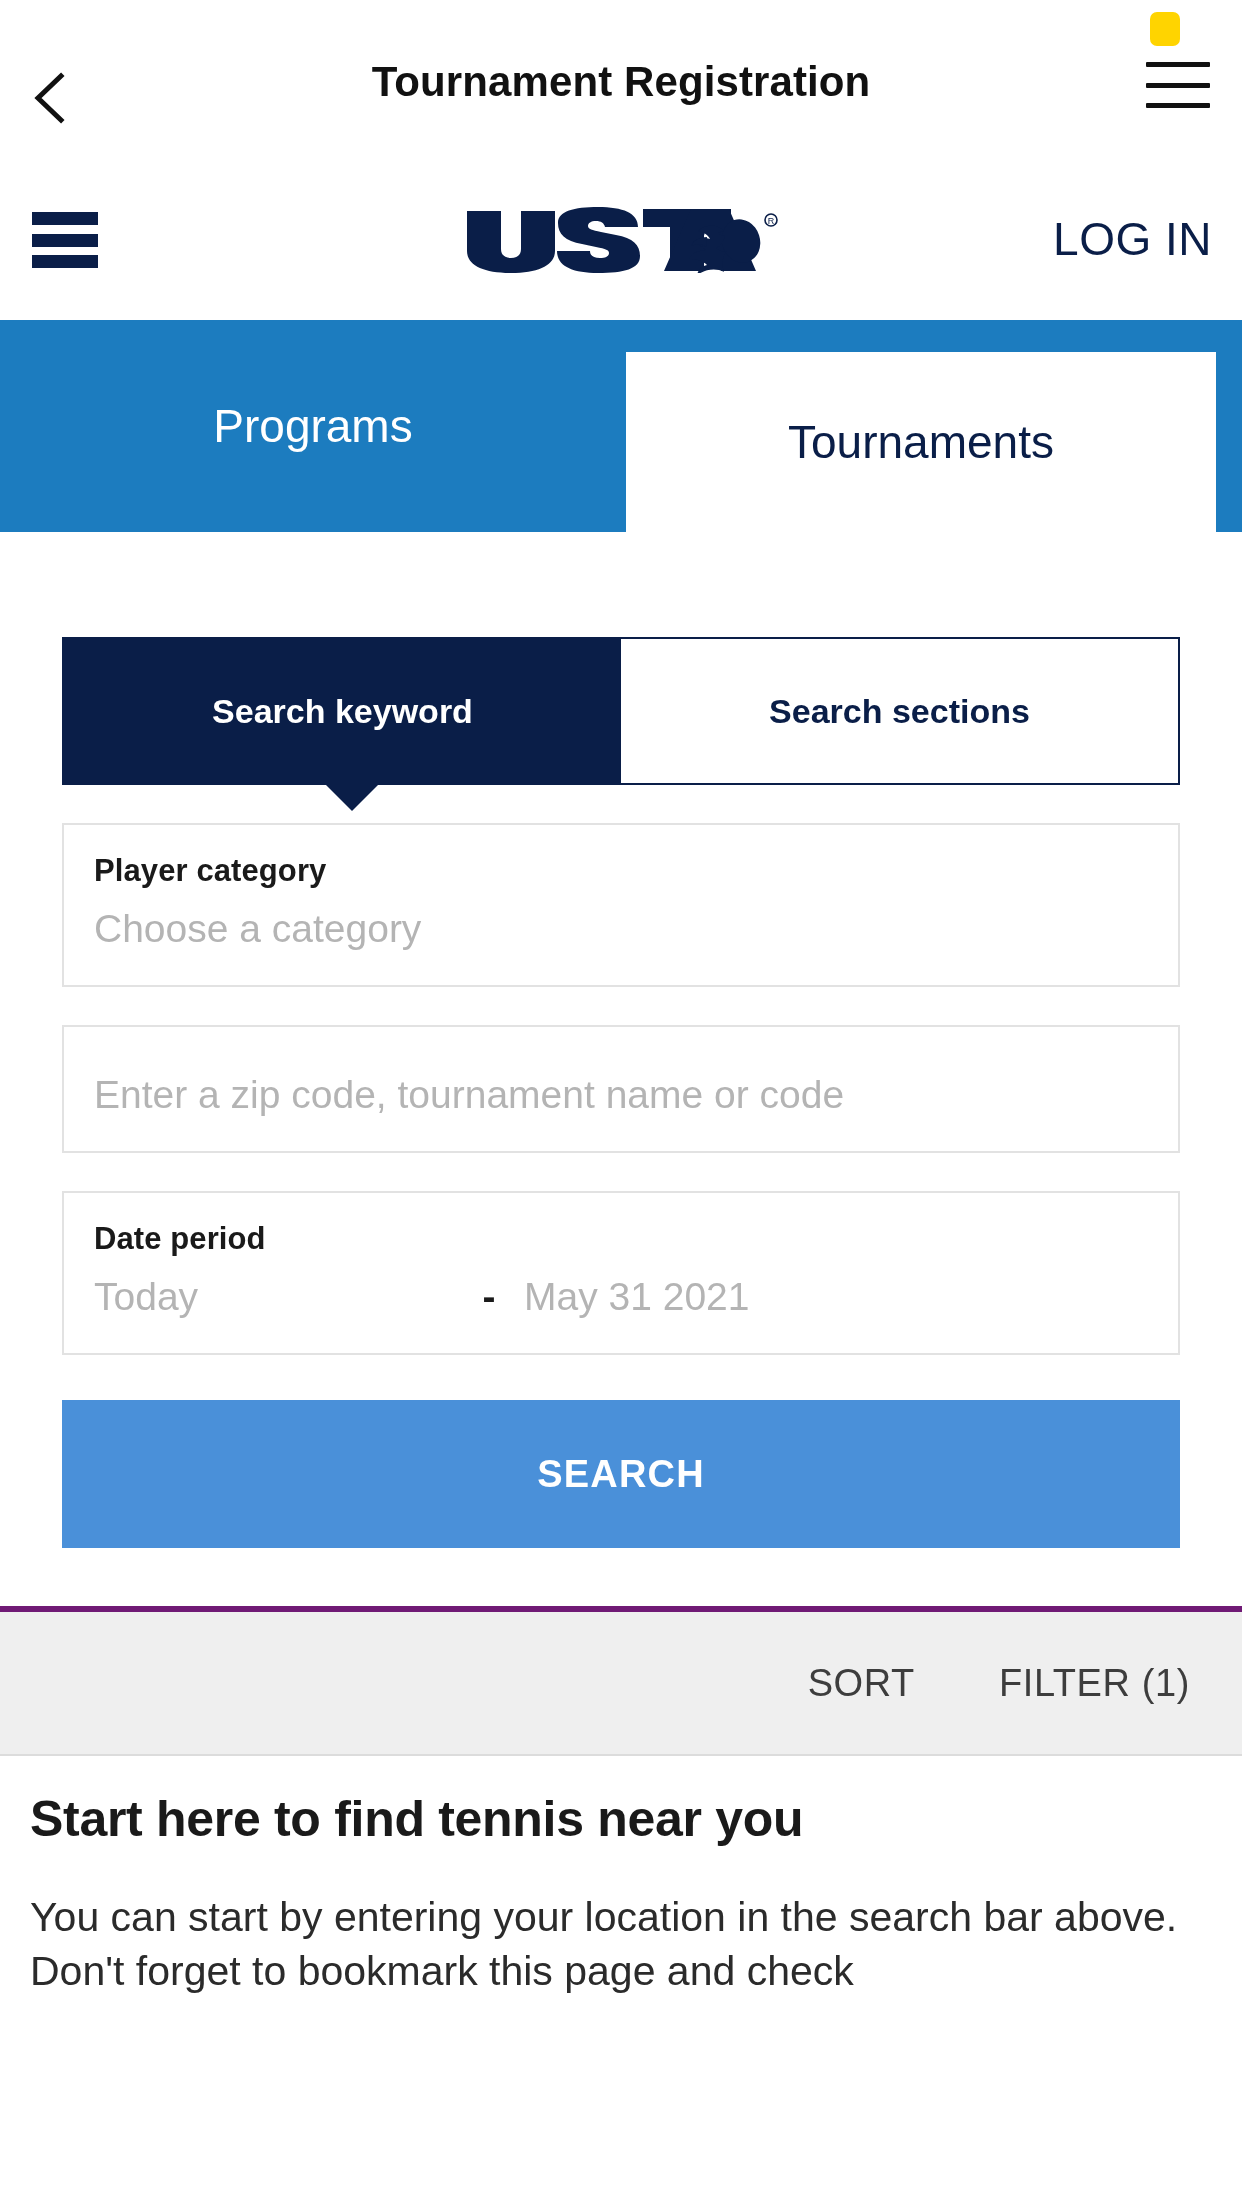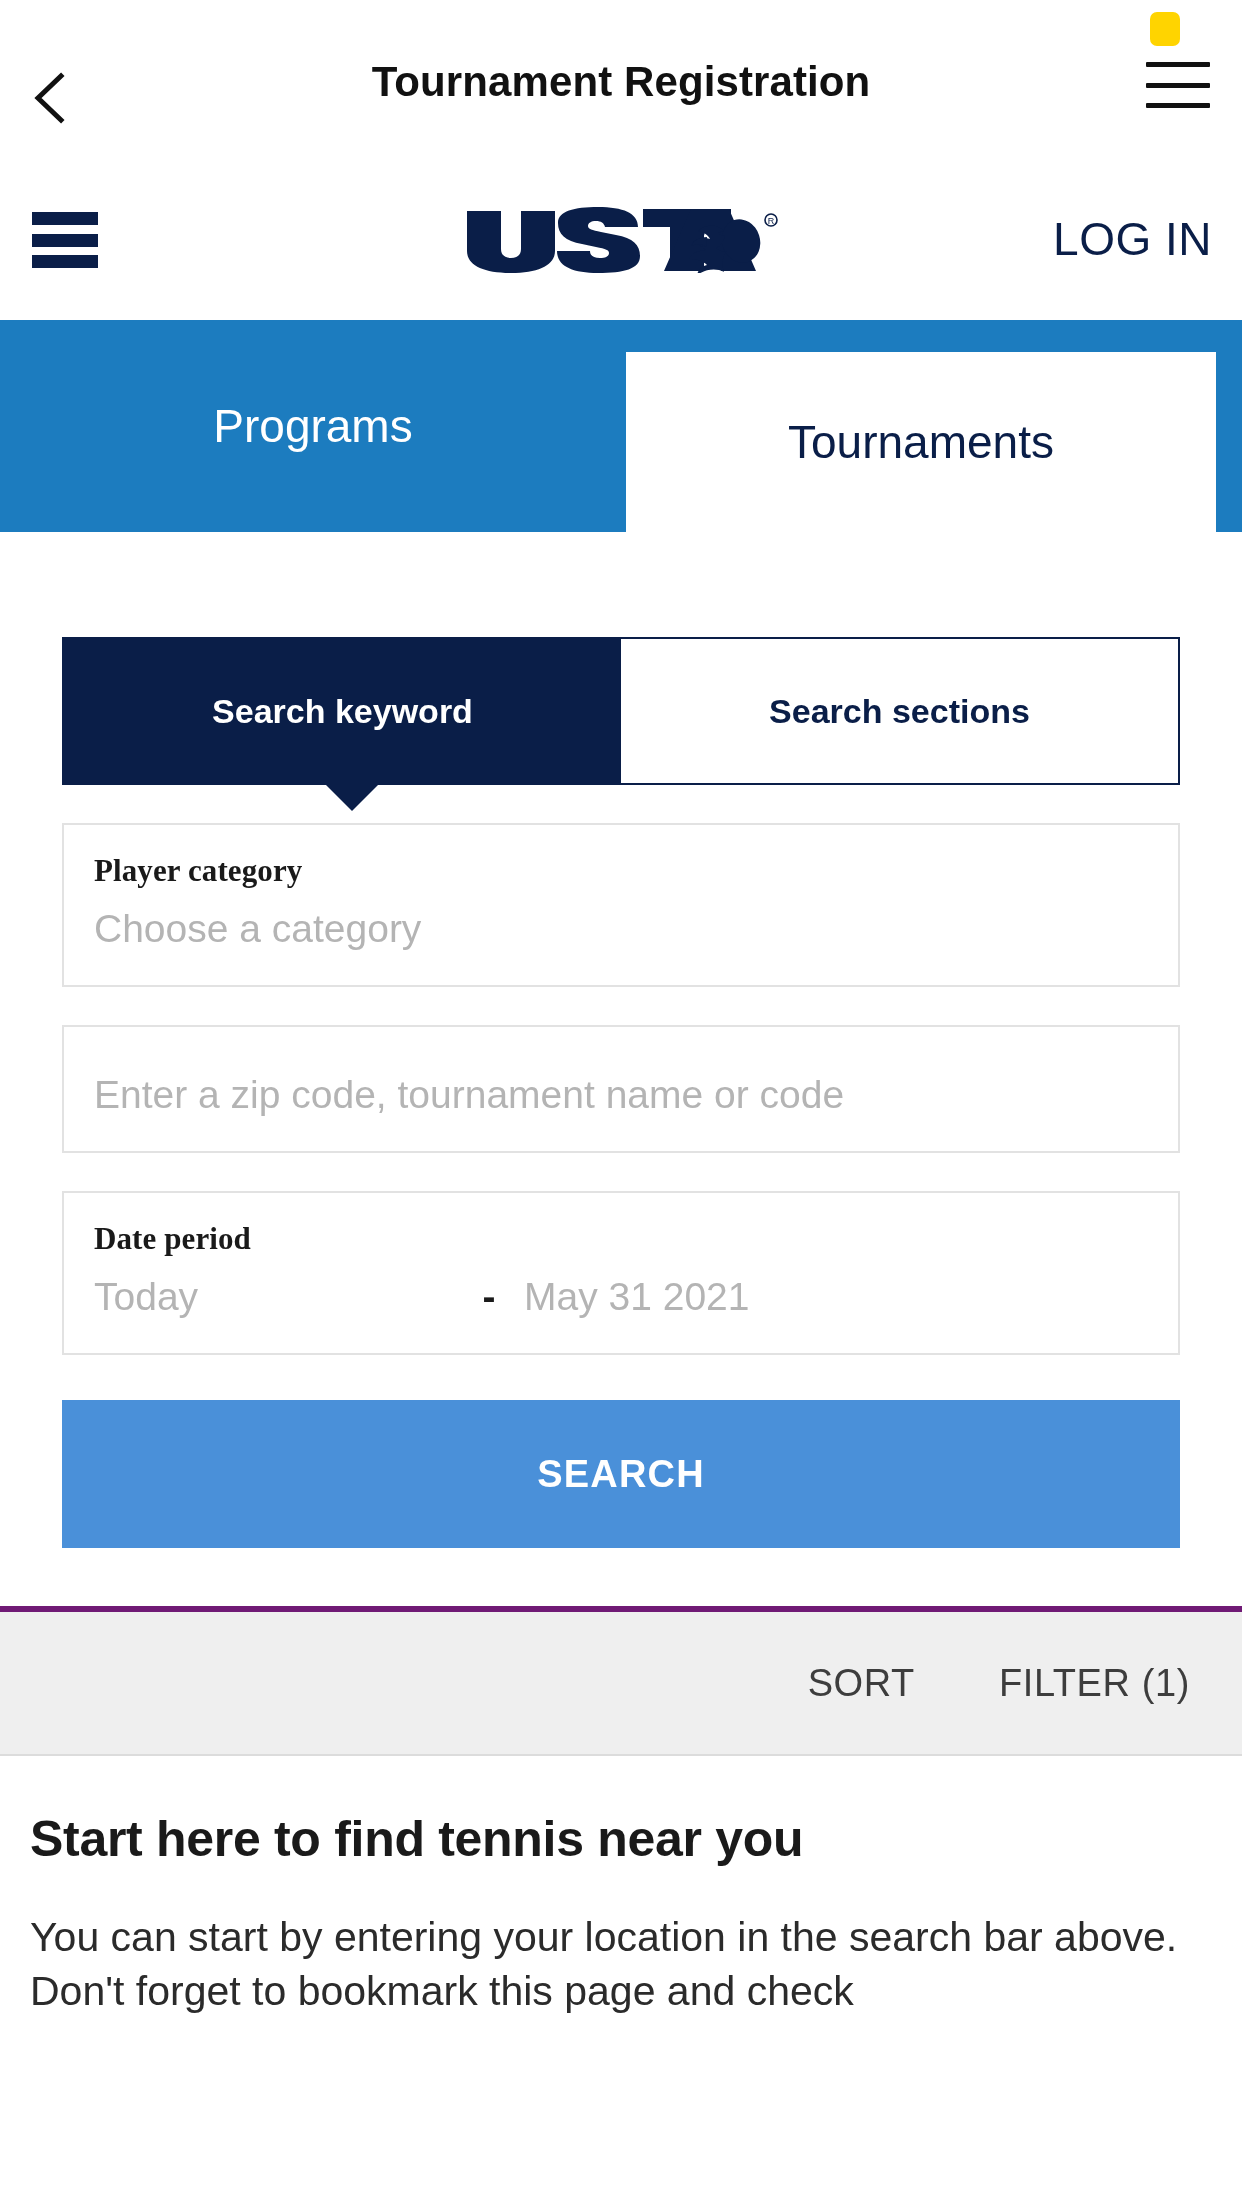--- a/index.html
+++ b/index.html
@@ -197,21 +197,20 @@
     margin-top: 38px;
     padding: 28px 30px 34px 30px;
     background: #ffffff;
     cursor: pointer;
   }
   .field-label {
     font-size: 31px;
     font-weight: bold;
     color: #1a1a1a;
     letter-spacing: 0.1px;
-    font-family: Liberation Serif, serif;
   }
   .field-value {
     margin-top: 18px;
     font-size: 39px;
     color: #b4b4b4;
     font-weight: 400;
   }
   .date-row {
     margin-top: 18px;
     display: flex;
@@ -269,21 +268,21 @@
     color: #3d3d3d;
     letter-spacing: 0.6px;
     margin-left: 84px;
     cursor: pointer;
     user-select: none;
   }
 
   
   .intro {
     width: 1242px;
-    padding: 54px 30px 0 30px;
+    padding: 34px 30px 0 30px;
     background: #ffffff;
   }
   .intro-heading {
     font-size: 50px;
     font-weight: bold;
     color: #1a1a1a;
     letter-spacing: -0.3px;
   }
   .intro-body {
     margin-top: 42px;

